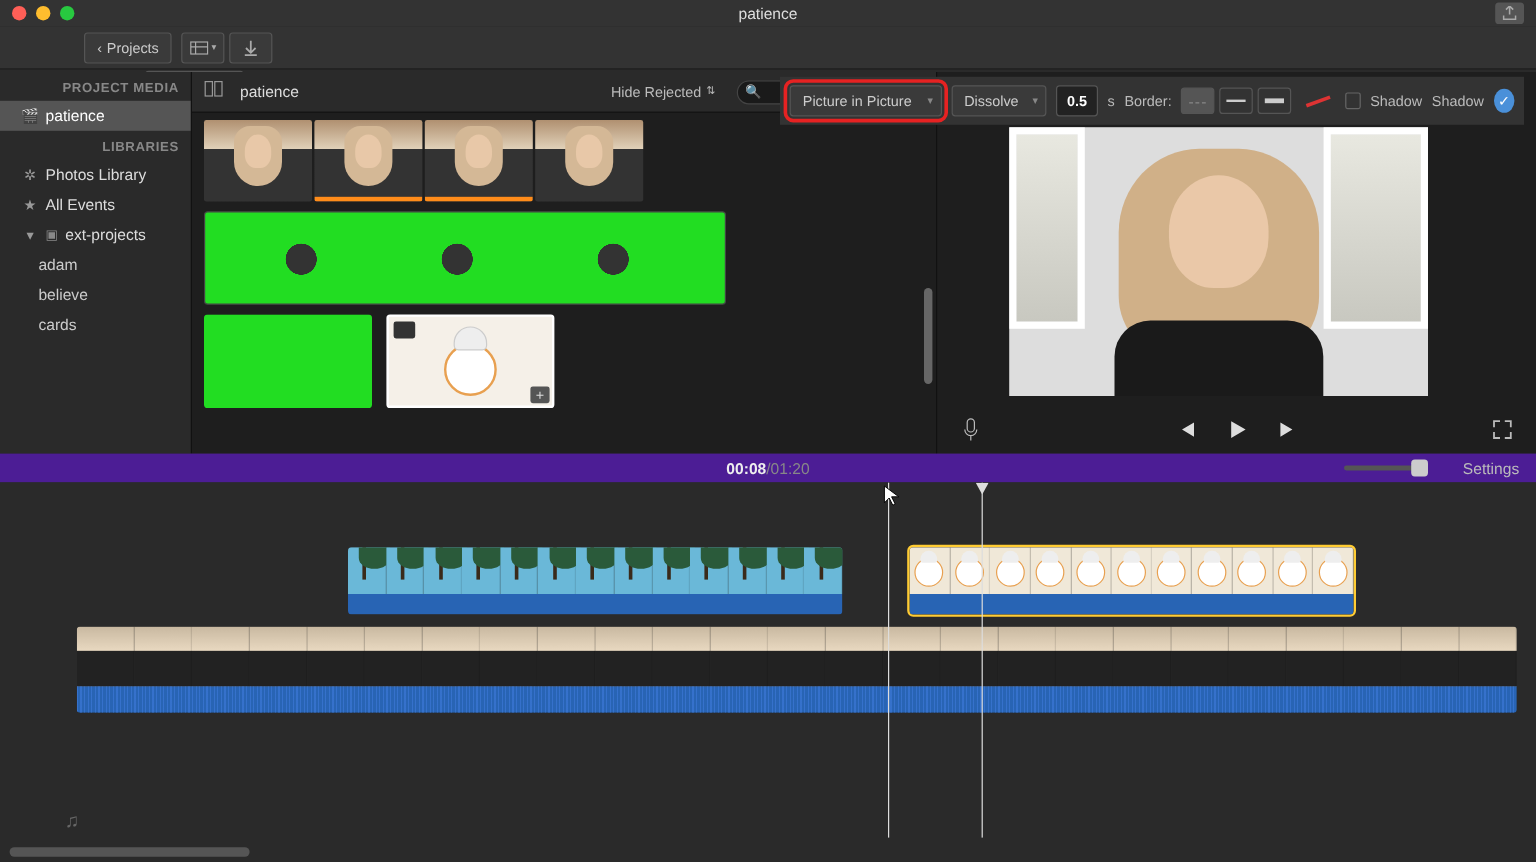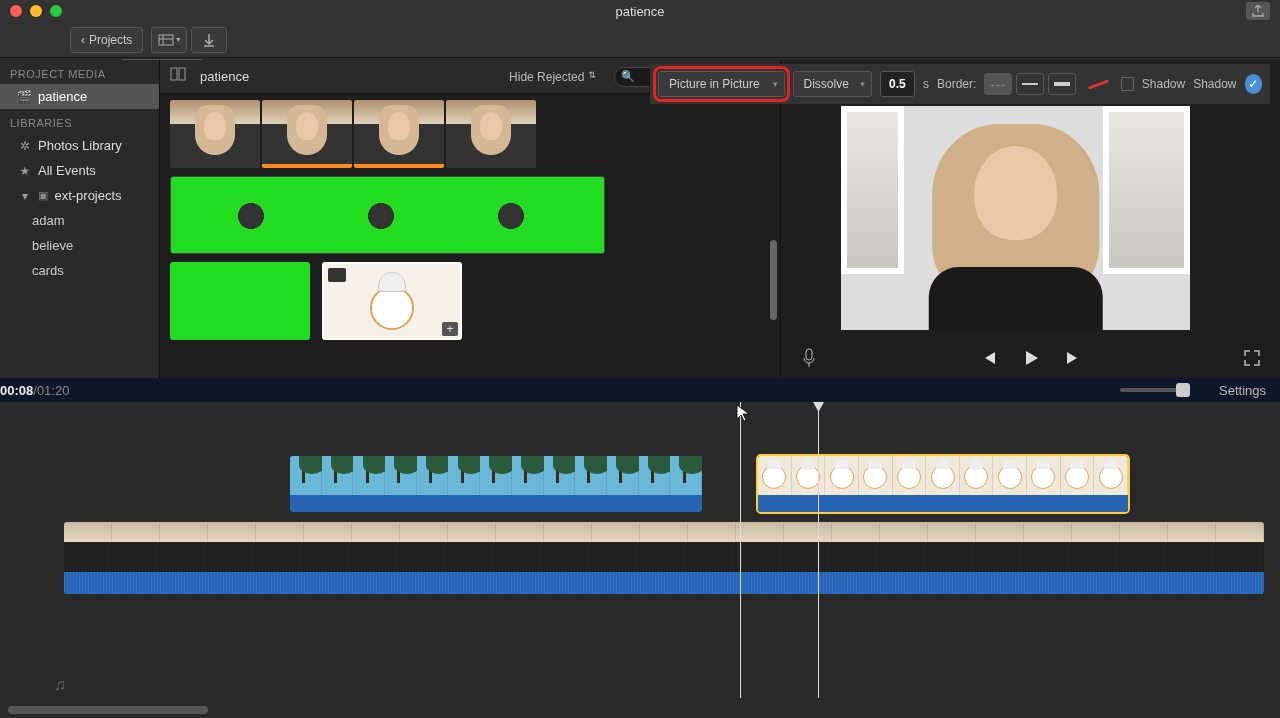--- a/index.html
+++ b/index.html
@@ -39,21 +39,21 @@
 .numbox { background:#222; border:1px solid #555; height:26px; width:40px; display:flex; align-items:center; justify-content:center; border-radius:3px; font-size:12px; color:#fff; font-weight:600;}
 .ob-label { font-size:12px; color:#bbb; }
 .border-opts { display:flex; gap:4px; }
 .border-opt { width:28px; height:22px; border:1px solid #555; border-radius:3px; display:flex; align-items:center; justify-content:center; background:#333; cursor:pointer;}
 .border-opt.sel { background:#555; }
 .check-ico { width:20px; height:20px; border-radius:50%; background:#4a90d9; display:flex; align-items:center; justify-content:center; color:#fff; font-size:12px; margin-left:auto;}
 
 
 .main { position:absolute; top:60px; bottom:340px; left:0; right:0; display:flex; }
 .sidebar { width:160px; background:#2a2a2a; border-right:1px solid #111; overflow:hidden; }
-.sb-head { font-size:11px; color:#888; padding:8px 10px 4px; letter-spacing:0.5px; font-weight:400; }
+.sb-head { font-size:11px; color:#888; padding:8px 10px 4px; letter-spacing:0.5px; font-weight:700;text-align:right; }
 .sb-item { padding:5px 10px 5px 18px; font-size:13px; color:#ddd; display:flex; align-items:center; gap:6px; cursor:pointer;}
 .sb-item.sel { background:#555; color:#fff; }
 .sb-item.sub { padding-left:32px; color:#ccc; font-size:13px;}
 .sb-ico { width:14px; height:14px; display:inline-flex; align-items:center; justify-content:center; font-size:12px; color:#999;}
 
 .browser { flex:1; background:#1e1e1e; position:relative; display:flex; flex-direction:column;}
 .browser-top { height:34px; display:flex; align-items:center; padding:0 10px; gap:10px; border-bottom:1px solid #111; background:#2a2a2a;}
 .browser-top .bt-ico { width:20px; height:20px; color:#999; cursor:pointer;}
 .browser-top .pname { font-size:13px; color:#ddd; font-weight:500; }
 .browser-top .hide-rej { margin-left:auto; font-size:12px; color:#bbb; display:flex; gap:4px;}
@@ -85,21 +85,21 @@
 .preview .w2 { right:0; width:25%; }
 .preview .person-hair { position:absolute; top:8%; left:50%; transform:translateX(-50%); width:48%; height:78%; background:#d0b088; border-radius:40% 40% 30% 30%;}
 .preview .person-face { position:absolute; top:18%; left:50%; transform:translateX(-50%); width:24%; height:42%; background:#eac8a8; border-radius:50% 50% 45% 45%;}
 .preview .person-body { position:absolute; bottom:0; left:50%; transform:translateX(-50%); width:50%; height:28%; background:#1a1a1a; border-radius:30px 30px 0 0;}
 .viewer-ctrl { position:absolute; bottom:8px; left:0; right:0; display:flex; align-items:center; justify-content:center; gap:18px;}
 .viewer-ctrl .pctl { width:24px; height:24px; color:#ddd; cursor:pointer; display:flex; align-items:center; justify-content:center;}
 .viewer-ctrl .mic { position:absolute; left:16px;}
 .viewer-ctrl .fs { position:absolute; right:16px;}
 
 
-.timebar { position:absolute; left:0; right:0; top:378px; height:24px; display:flex; align-items:center; justify-content:flex-start; background:#0f172a; font-size:13px;}
+.timebar { position:absolute; left:0; right:0; top:378px; height:24px; display:flex; align-items:center; justify-content:center; background:#4c1d95; font-size:13px;}
 .timebar .tcur { color:#eee; font-weight:600;}
 .timebar .tdur { color:#888;}
 .timebar .sett { position:absolute; right:14px; color:#bbb; cursor:pointer;}
 .timebar .zoom { position:absolute; right:90px; width:70px; height:4px; background:#555; border-radius:2px;}
 .timebar .zoom .knob { position:absolute; right:0; top:-5px; width:14px; height:14px; background:#ccc; border-radius:3px;}
 
 
 .timeline { position:absolute; top:402px; bottom:0; left:0; right:0; background:#2a2a2a; overflow:hidden;}
 .tl-scroll { position:absolute; bottom:4px; left:8px; width:200px; height:8px; background:#555; border-radius:4px;}
 .playhead { position:absolute; top:0; bottom:20px; width:1px; background:#ddd; z-index:10;}

